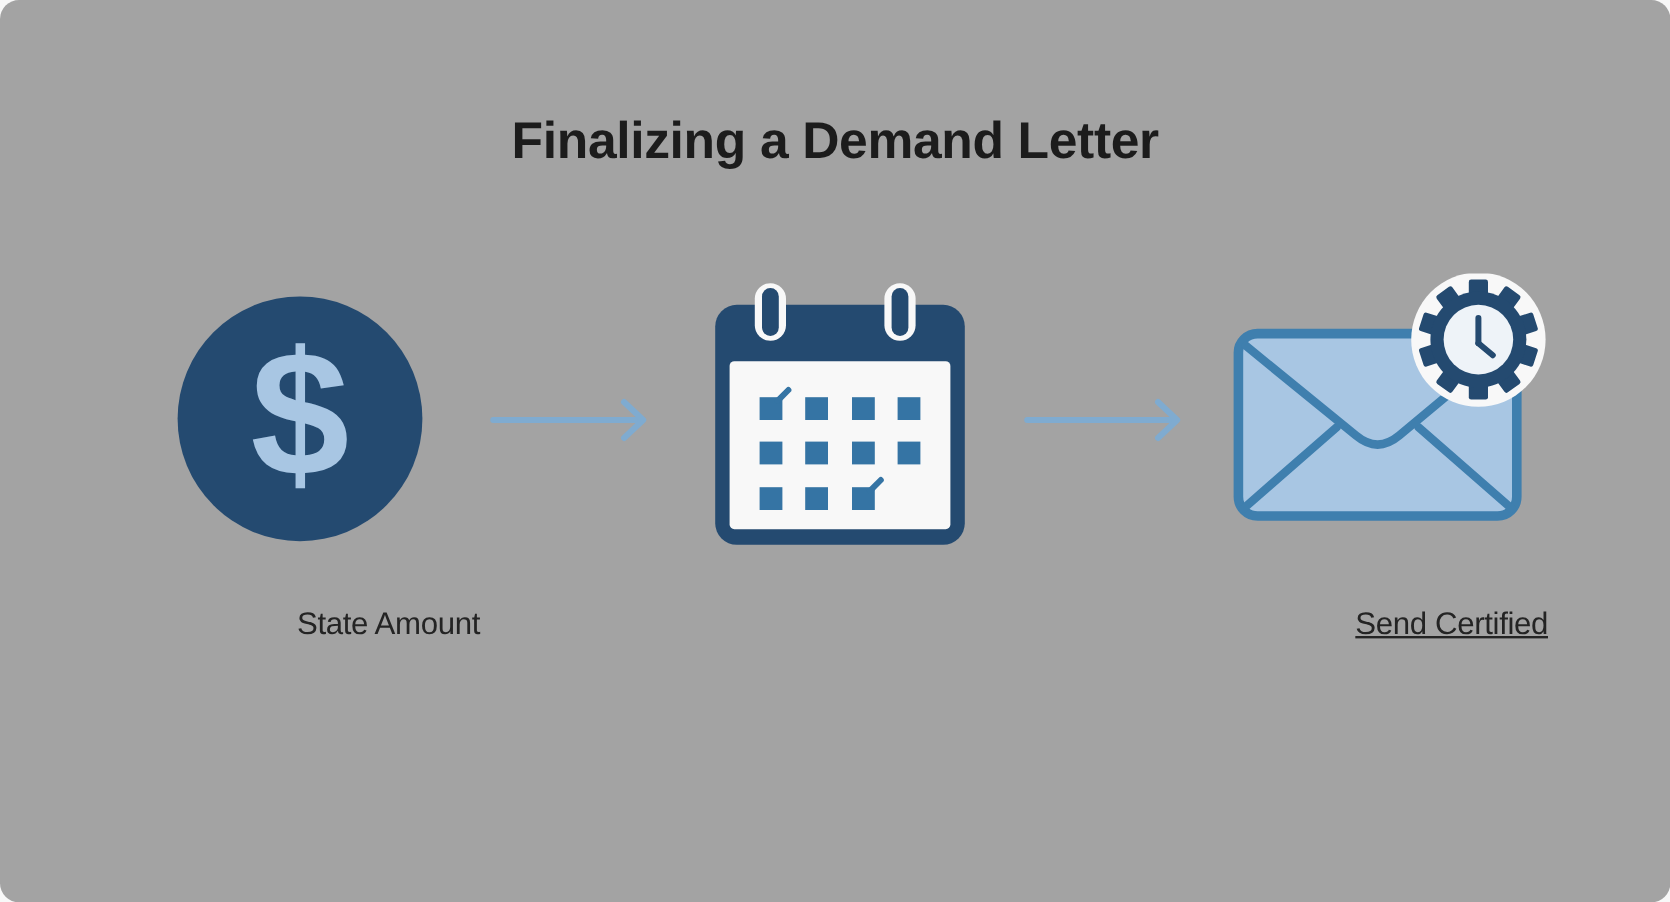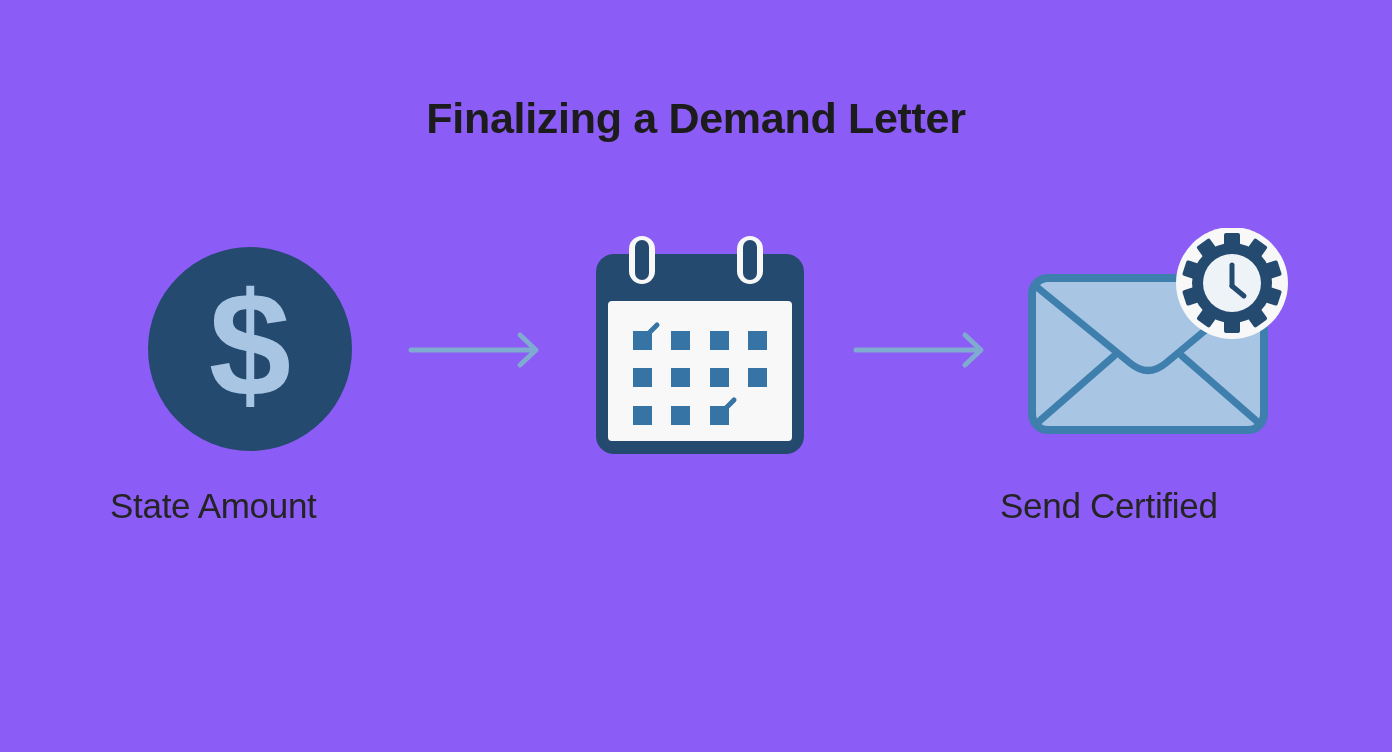--- a/index.html
+++ b/index.html
@@ -7,43 +7,44 @@
       padding: 0;
       width: 1392px;
       height: 752px;
       background: #f8f8f8;
       overflow: hidden;
     }
     .canvas {
       position: relative;
       width: 1392px;
       height: 752px;
-      background: #8b5cf6;
+      background: #a3a3a3;
       font-family: "Liberation Sans", sans-serif;
+      border-radius: 16px;
     }
     .title {
       position: absolute;
       top: 94px;
       left: 0;
       width: 1392px;
       text-align: center;
       font-size: 43px;
       font-weight: bold;
       color: #1c1c1c;
       letter-spacing: -0.3px;
     }
     .step-icon {
       position: absolute;
     }
     .step-label {
       position: absolute;
-      top: 486px;
-      font-size: 35px;
+      top: 504px;
+      font-size: 26px;
       color: #242424;
-      text-align: left;
+      text-align: right;
       white-space: nowrap;
       letter-spacing: -0.3px;
     }
     .arrow {
       position: absolute;
     }
   </style>
 </head>
 <body>
 
@@ -129,15 +130,15 @@
           <rect x="-8" y="-50" width="16" height="16" rx="2" transform="rotate(288)"></rect>
           <rect x="-8" y="-50" width="16" height="16" rx="2" transform="rotate(324)"></rect>
           <circle cx="0" cy="0" r="40"></circle>
         </g>
         <circle cx="0" cy="0" r="29" fill="#eef3f8"></circle>
         <line x1="0" y1="-18" x2="0" y2="3" stroke="#244a70" stroke-width="5" stroke-linecap="round"></line>
         <line x1="0" y1="3" x2="12" y2="13" stroke="#244a70" stroke-width="5" stroke-linecap="round"></line>
       </g>
     </svg>
   </div>
-  <div class="step-label" style="left:1000px; width:290px;">Send Certified</div>
+  <div class="step-label" style="left:1000px; width:290px;text-decoration:underline;">Send Certified</div>
 
 </div>
 
 </body></html>

